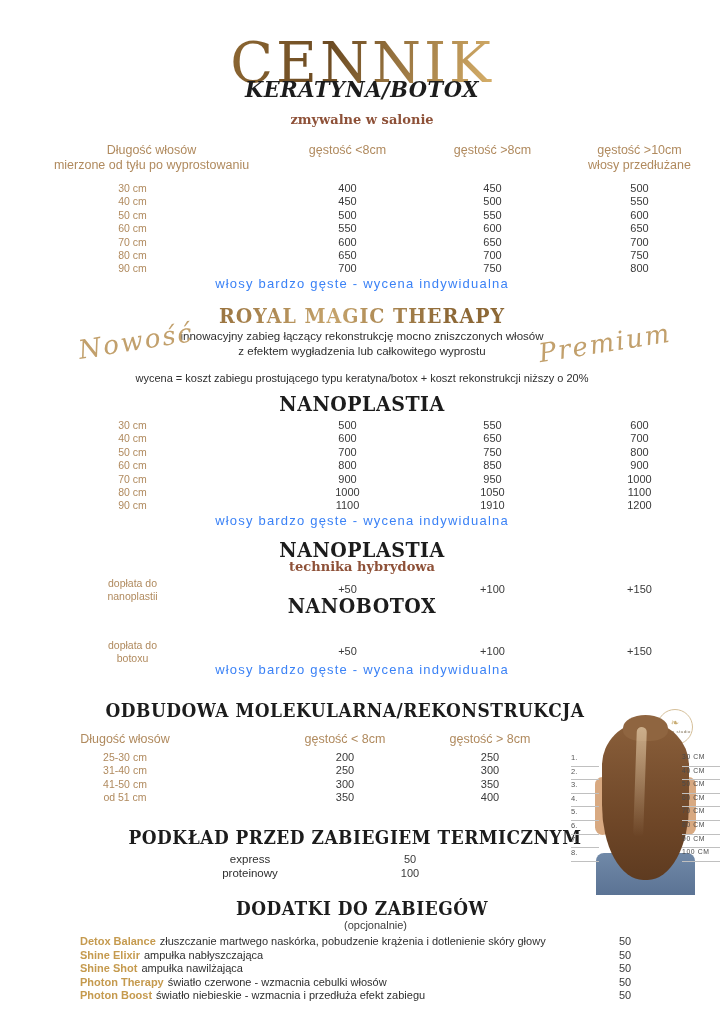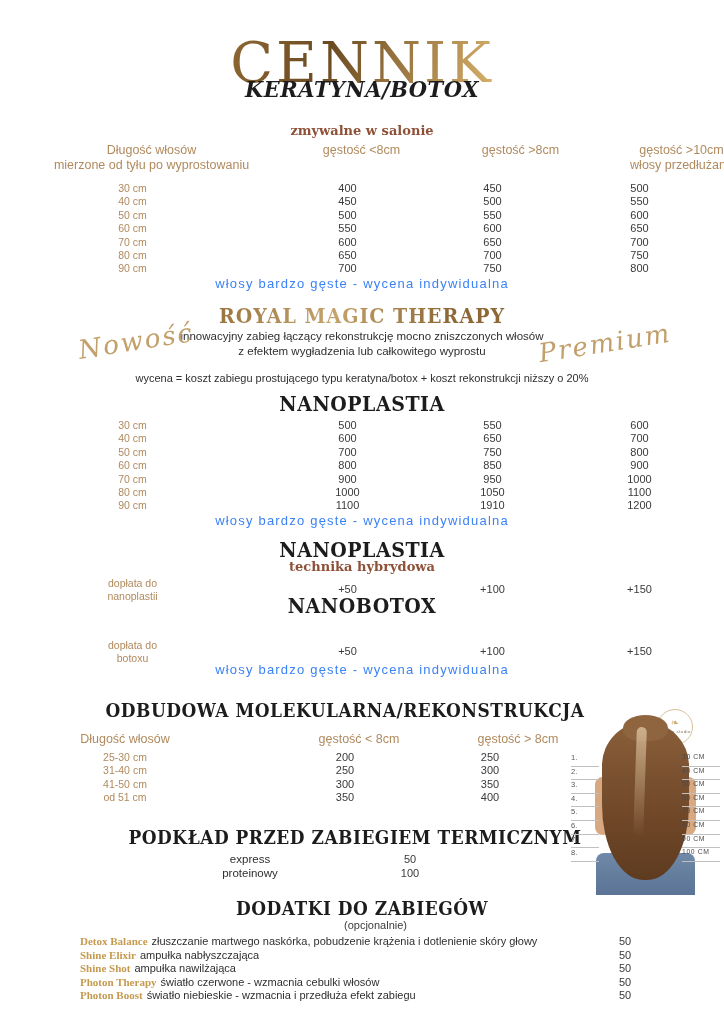--- a/index.html
+++ b/index.html
@@ -33,21 +33,21 @@
     -webkit-background-clip:text; background-clip:text; color:transparent;
     transform:scaleY(1.05);
   }
   .sub-brown {
     font-family:"DejaVu Serif", serif; font-weight:bold; font-size:13px; color:#8e5138;
   }
 
   
   .t4 { display:grid; grid-template-columns:265px 165px 125px 169px; }
   .t4 > div { text-align:center; }
-  .head-tan { color:#b08a5e; font-size:12.5px; line-height:15px;gap:14px; }
+  .head-tan { color:#b08a5e; font-size:12.5px; line-height:15px; }
   .head-c1 { padding-left:38px; }
   .rows7 .t4 { height:13.4px; line-height:13.4px; }
   .num { font-size:11px; color:#3a3a3a; }
   .lbl-tan { font-size:10.5px; color:#b08a5e; }
   .note-tan {
     color:#3b82f6; font-size:13px; letter-spacing:1.2px;
   }
   .desc-dark { font-size:11.5px; line-height:14.5px; color:#2f2f2f; }
   .formula { font-size:11px; color:#2f2f2f; }
   .script-badge {
@@ -59,21 +59,21 @@
   .t3 { display:grid; grid-template-columns:250px 190px 100px; width:540px; }
   .t3 > div { text-align:center; }
   .rows4 .t3 { height:13.3px; line-height:13.3px; }
 
   .podklad-row { position:relative; height:14px; }
   .podklad-label { position:absolute; left:180px; width:140px; text-align:center; font-size:11.5px; color:#2f2f2f; }
   .podklad-value { position:absolute; left:370px; width:80px; text-align:center; font-size:11px; color:#3a3a3a; }
 
   .dod-row { position:relative; height:13.5px; line-height:13.5px; }
   .dod-text { position:absolute; left:80px; width:520px; white-space:nowrap; font-size:11px; color:#2f2f2f; }
-  .dod-name { font-weight:bold; color:#c59a4e; margin-right:4px;font-family:Liberation Serif, serif; }
+  .dod-name { font-weight:bold; color:#c59a4e; margin-right:4px; }
   .dod-price { position:absolute; left:603px; width:44px; text-align:center; font-size:11px; color:#3a3a3a; }
   .opcjonalnie { font-size:11px; color:#3c3c3c; }
 
   
   .hair-guide { position:absolute; left:563px; top:693px; width:161px; height:205px; }
   .logo-circle {
     position:absolute; left:94px; top:16px; width:36px; height:36px;
     border:1px solid #d6c09a; border-radius:50%;
     display:flex; flex-direction:column; align-items:center; justify-content:center;
   }
@@ -114,21 +114,21 @@
   }
 </style>
 </head>
 <body>
 
 <div class="page">
 
   <div class="abs center cennik" style="top:30px;">CENNIK</div>
 
   <div class="abs center" style="top:76px;font-style:italic;"><span class="h-serif h1" style="display:inline-block;">KERATYNA/BOTOX</span></div>
-  <div class="abs center sub-brown" style="top:123px;">zmywalne w salonie</div>
+  <div class="abs center sub-brown" style="top:112px;">zmywalne w salonie</div>
 
   <div class="abs" style="top:143px;">
     <div class="t4 head-tan">
       <div class="head-c1">
         <div>Długość włosów</div>
         <div>mierzone od tyłu po wyprostowaniu</div>
       </div>
       <div>gęstość &lt;8cm</div>
       <div>gęstość &gt;8cm</div>
       <div>

